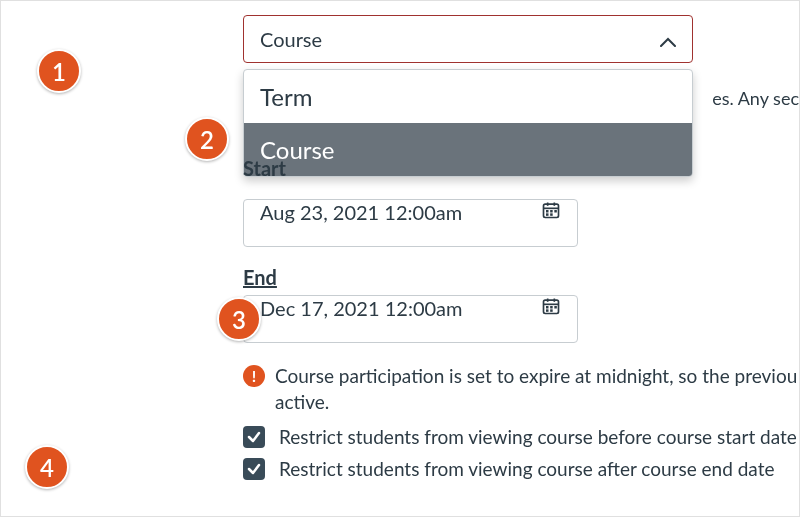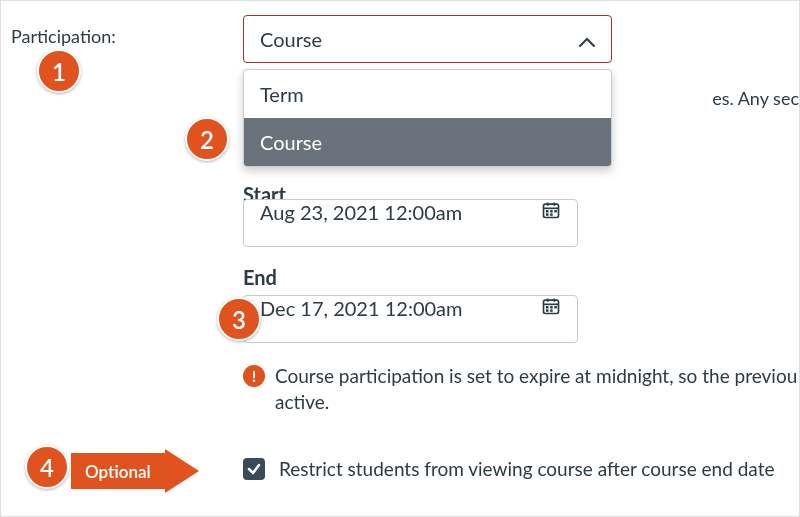--- a/index.html
+++ b/index.html
@@ -22,21 +22,21 @@
   .label-participation {
     position: absolute;
     left: 10px;
     top: 24px;
     font-size: 18px;
   }
   .select-wrap {
     position: absolute;
     left: 242px;
     top: 14px;
-    width: 369px;
+    width: 450px;
   }
   .select-box {
     border: 1px solid #a0322f;
     border-radius: 4px;
     padding: 12px 16px;
     font-size: 20px;
     display: flex;
     justify-content: space-between;
     align-items: center;
     height: 48px;
@@ -46,35 +46,35 @@
   .dropdown {
     margin-top: 6px;
     border: 1px solid #c7cdd1;
     border-radius: 4px;
     box-shadow: 0 4px 10px rgba(0,0,0,0.2);
     overflow: hidden;
     background: #fff;
   }
   .dropdown-item {
     padding: 12px 16px;
-    font-size: 20px;
+    font-size: 24px;
     display: block;
   }
   .dropdown-item.selected {
     background: #6a737b;
     color: #fff;
   }
   .field-label {
     position: absolute;
     font-size: 20px;
     font-weight: 700;
     color: #2d3b45;
   }
-  .field-label.start { left: 242px; top: 181px; }
-  .field-label.end { left: 242px; top: 264px; }
+  .field-label.start { left: 242px; top: 155px; }
+  .field-label.end { left: 242px; top: 264px; text-decoration: underline; }
   .date-input {
     position: absolute;
     left: 242px;
     width: 335px;
     height: 48px;
     border: 1px solid #c7cdd1;
     border-radius: 4px;
     display: flex;
     justify-content: space-between;
     padding: 0 16px;
@@ -177,21 +177,20 @@
     border-top: 22px solid transparent;
     border-bottom: 22px solid transparent;
     border-left: 34px solid #e0531f;
   }
 </style>
 </head>
 <body>
 
 <div class="canvas">
 
-  <div class="label-participation">Participation:</div>
 
   <div class="select-wrap">
     <div class="select-box">
       <span>Course</span>
       <span class="caret">
         <svg viewBox="0 0 16 10">
             <path d="M1 9 L8 2 L15 9" stroke="#2d3b45" stroke-width="2" fill="none" stroke-linecap="round"></path>
           </svg>
       </span>
     </div>
@@ -237,33 +236,37 @@
           <rect x="16" y="12" width="3" height="3" fill="#2d3b45"></rect>
         </svg>
     </span>
   </div>
 
   <div class="warning-row">
     <div class="warning-icon">!</div>
     <div>Course participation is set to expire at midnight, so the previou active.</div>
   </div>
 
+  <div class="checkbox-row cb1">
+    <div class="checkbox">
+      <svg viewBox="0 0 14 14">
+          <path d="M2 7 L6 11 L12 3" stroke="#fff" stroke-width="2.5" fill="none" stroke-linecap="round" stroke-linejoin="round"></path>
+        </svg>
+    </div>
+    <span>Restrict students from viewing course before course start date</span>
+  </div>
 
   <div class="checkbox-row cb2">
     <div class="checkbox">
       <svg viewBox="0 0 14 14">
           <path d="M2 7 L6 11 L12 3" stroke="#fff" stroke-width="2.5" fill="none" stroke-linecap="round" stroke-linejoin="round"></path>
         </svg>
     </div>
     <span>Restrict students from viewing course after course end date</span>
   </div>
 
   <div class="badge b1">1</div>
   <div class="badge b2">2</div>
   <div class="badge b3">3</div>
   <div class="badge b4">4</div>
 
-  <div class="optional-arrow">
-    <div class="optional-body">Optional</div>
-    <div class="optional-head"></div>
-  </div>
 
 </div>
 
 </body></html>

